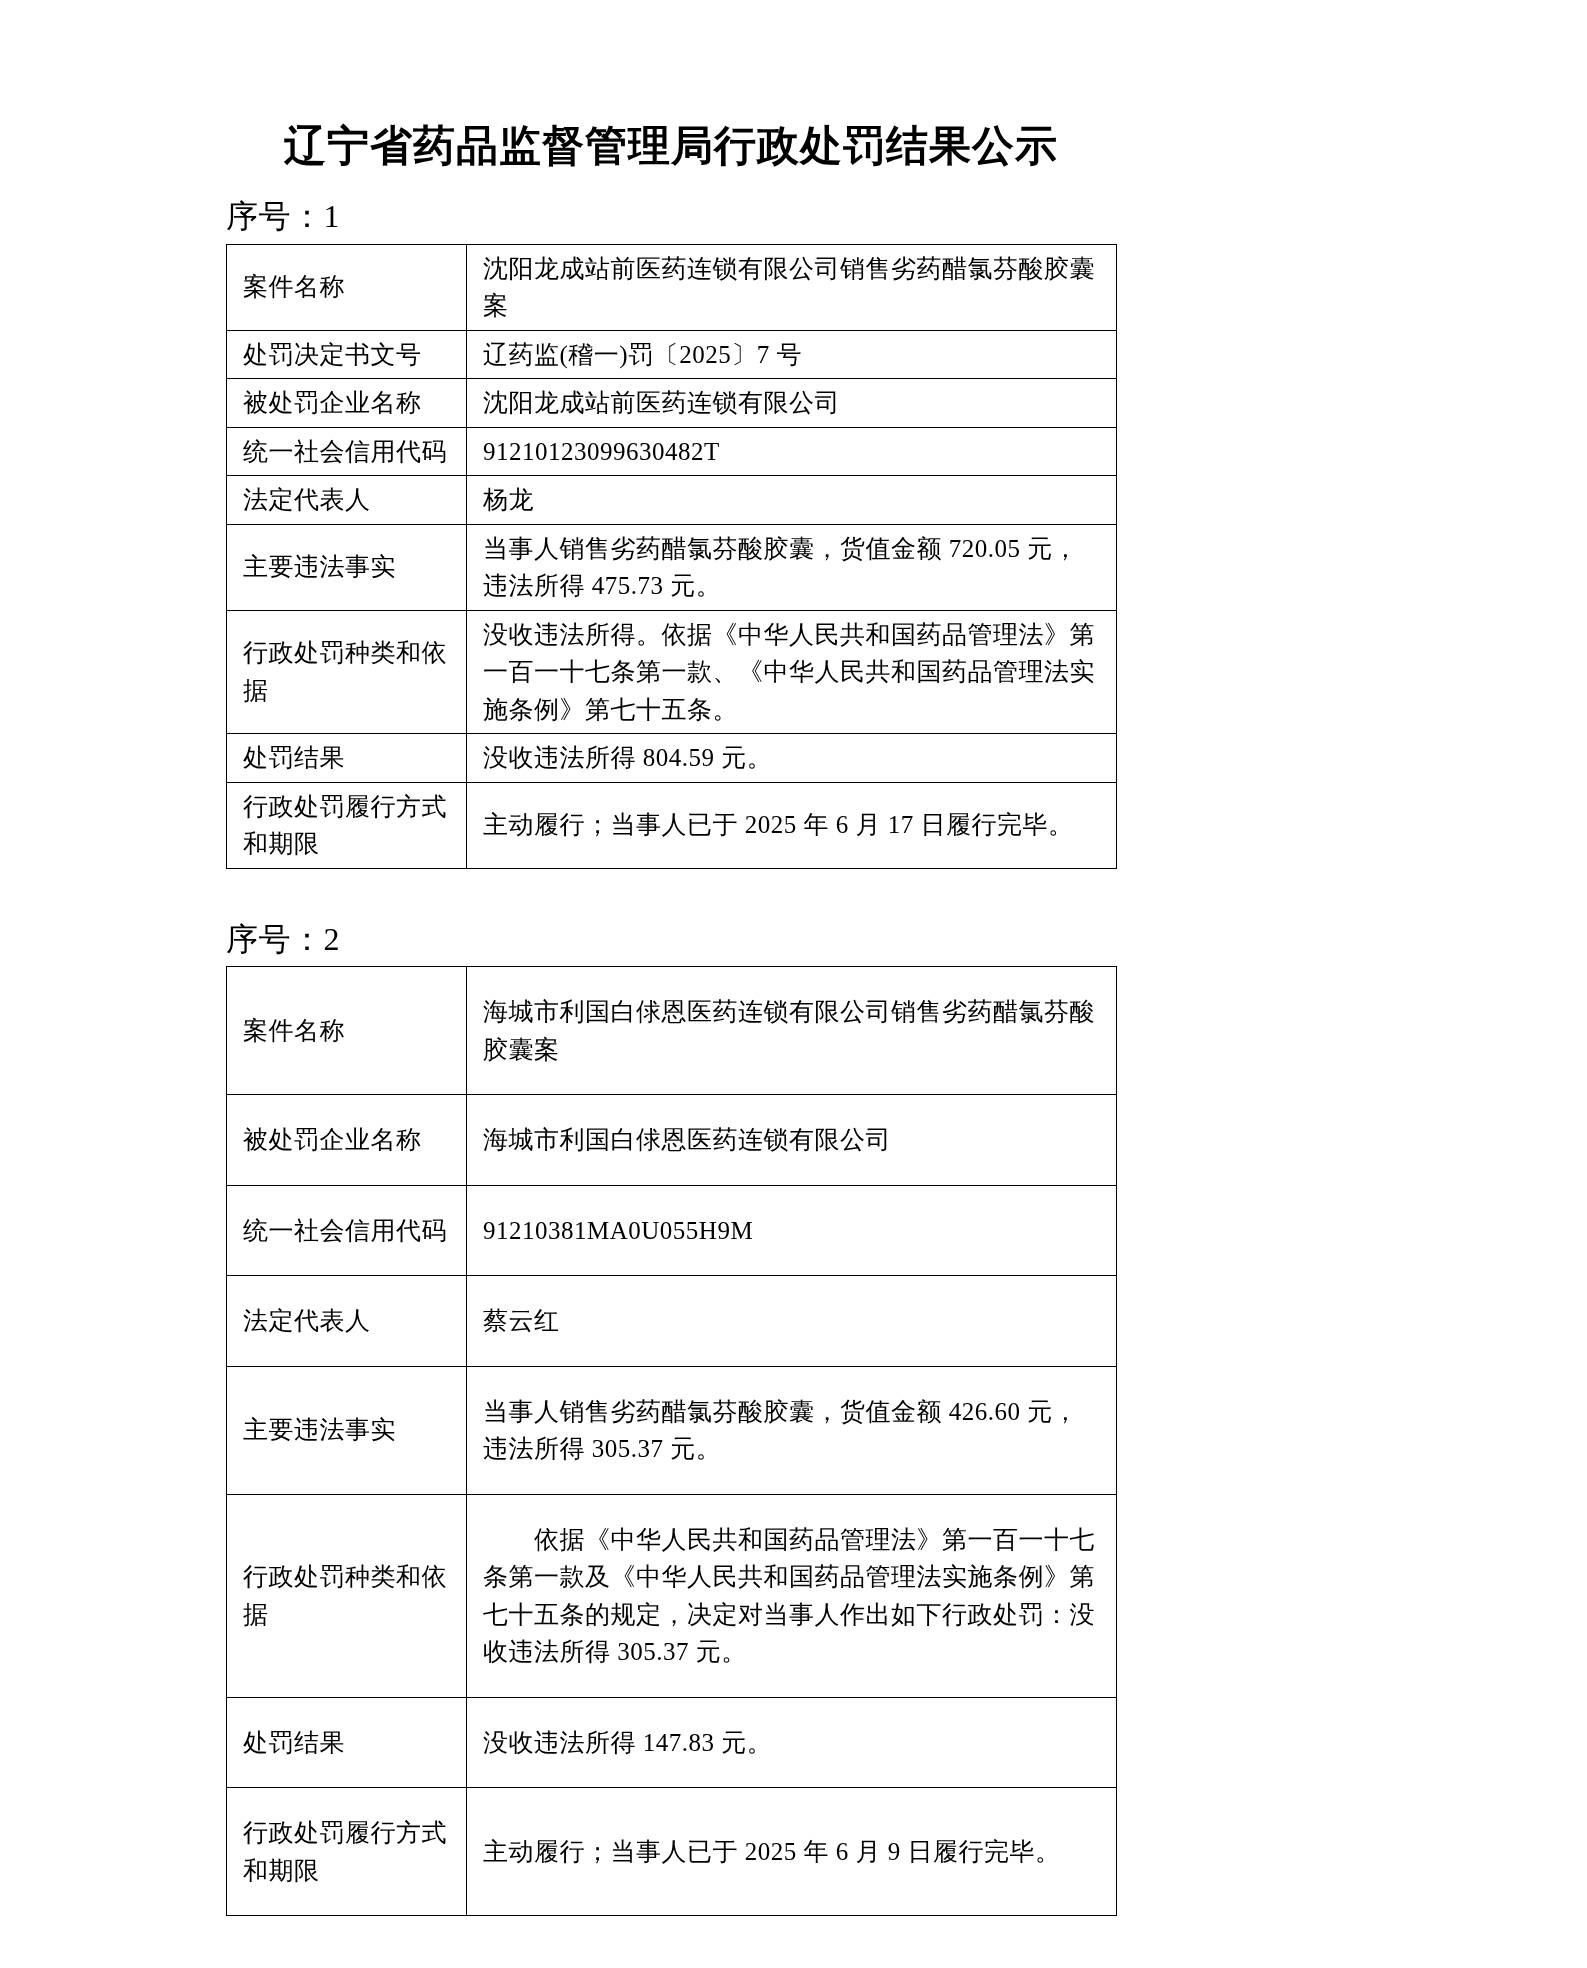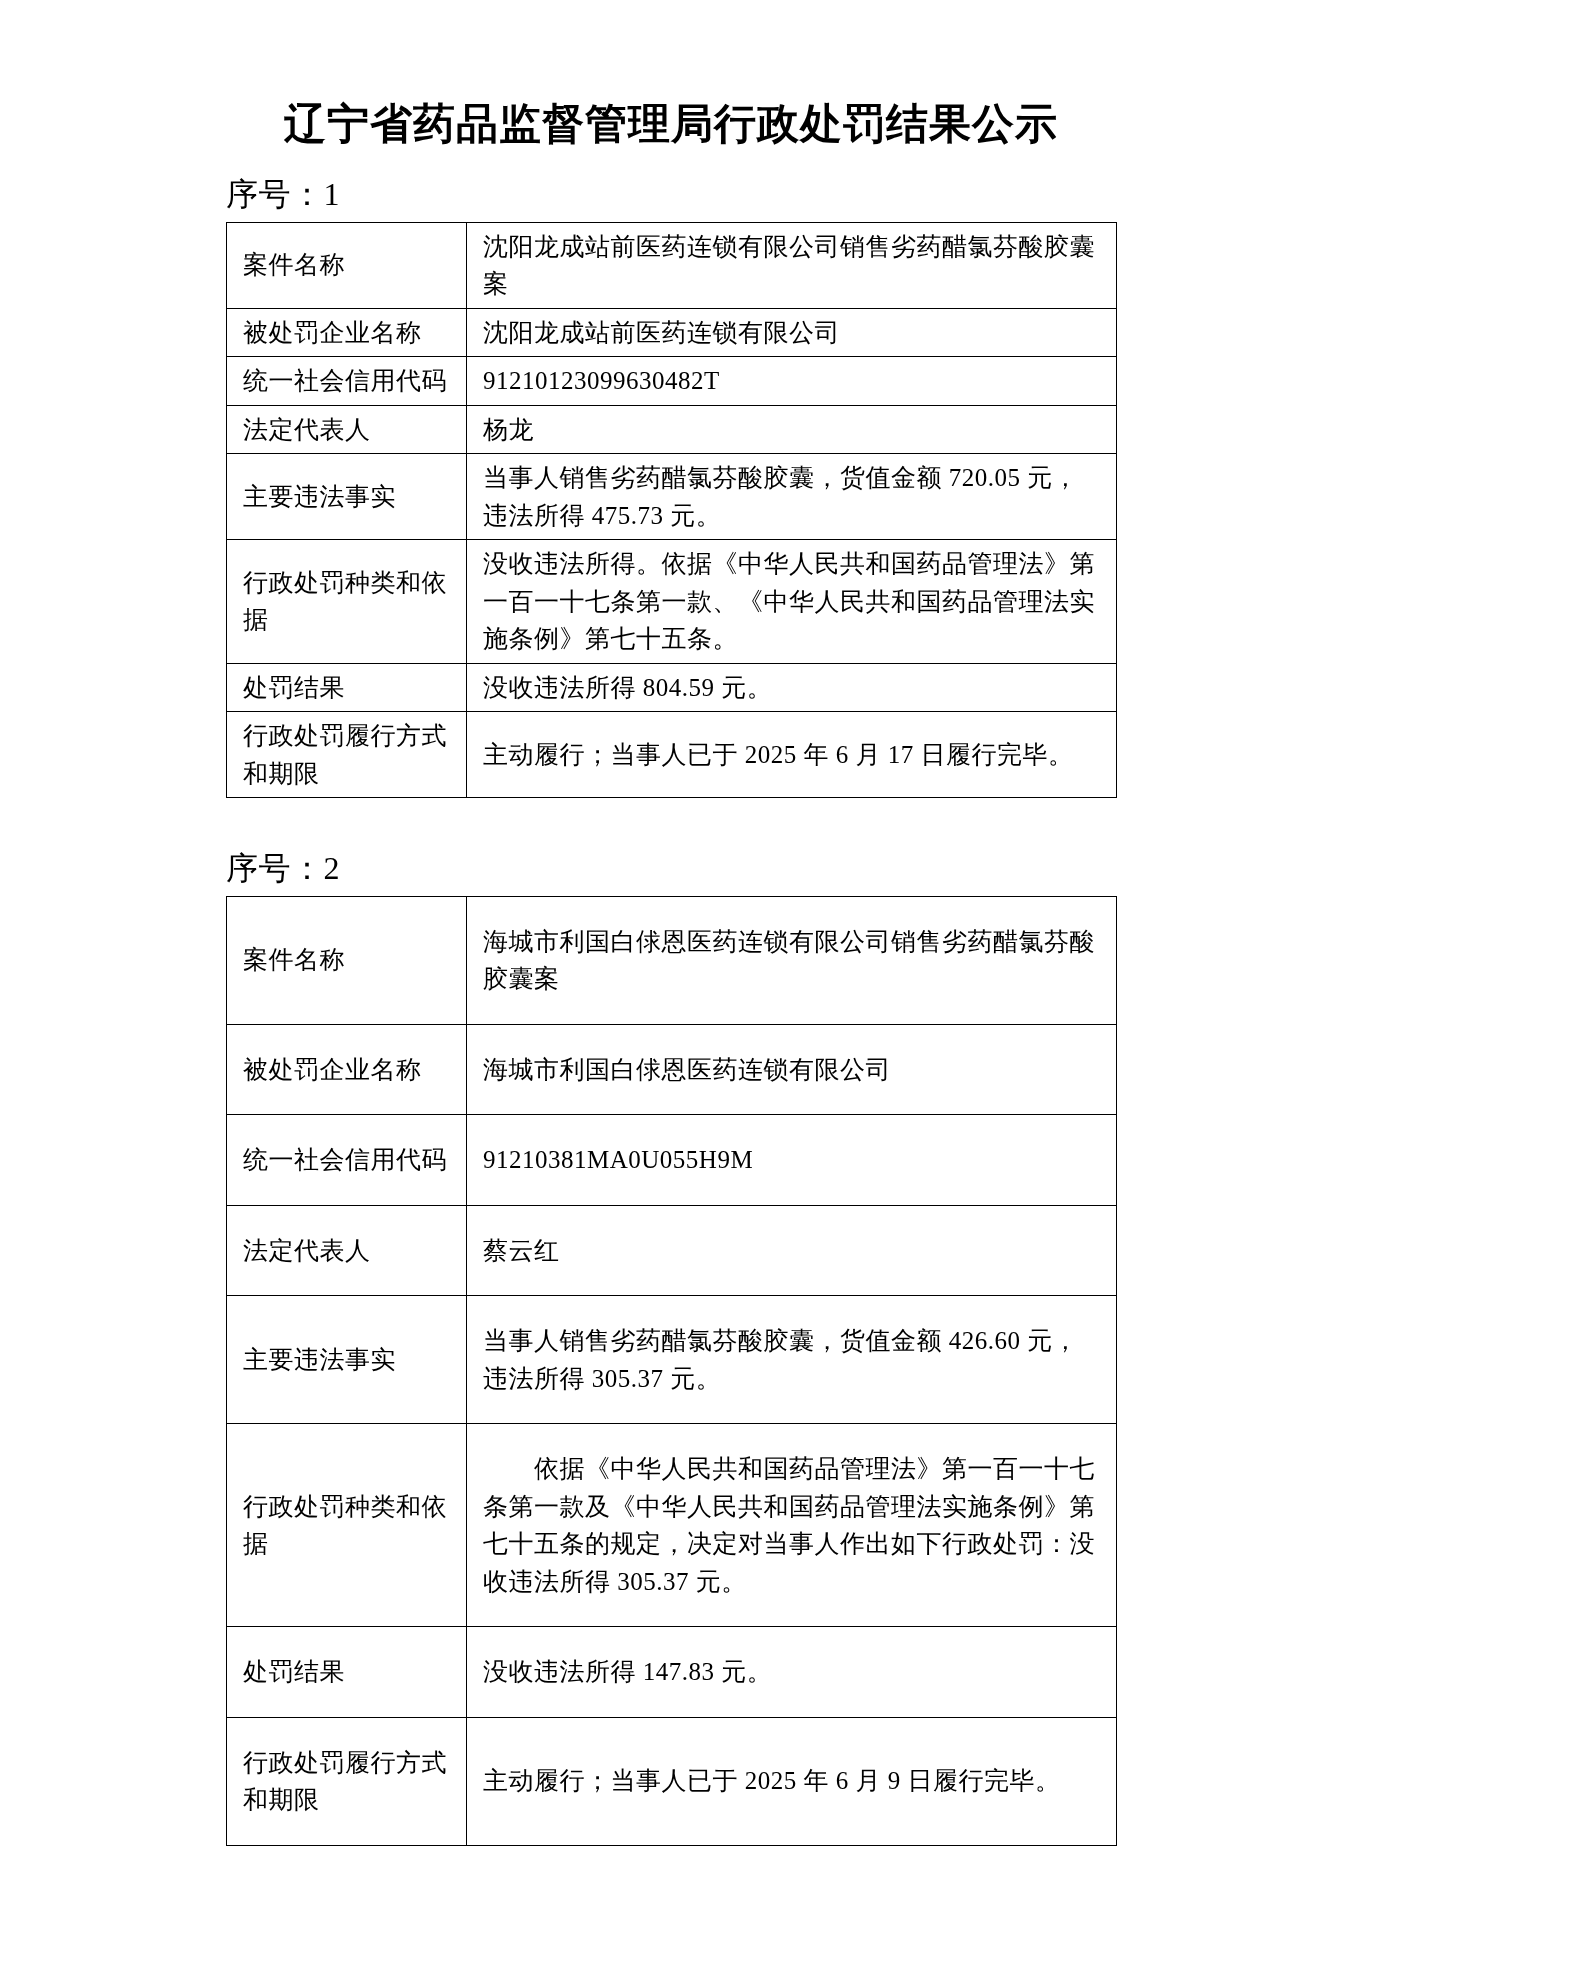--- a/index.html
+++ b/index.html
@@ -20,20 +20,21 @@
     width: 890px;
   }
   .doc-title {
     width: 100%;
     text-align: center;
     font-size: 42px;
     font-weight: bold;
     letter-spacing: 1px;
     margin-bottom: 22px;
     font-family: "Liberation Serif", "DejaVu Serif", serif;
+    margin-top: 22px;
   }
   .serial {
     font-size: 32px;
     line-height: 1.3;
     margin-bottom: 6px;
     letter-spacing: 0.5px;
   }
   table.tbl {
     border-collapse: collapse;
     width: 890px;
@@ -64,20 +65,24 @@
     <div class="serial">序号：1</div>
     <table class="tbl">
       <colgroup>
           <col class="c-label">
           <col class="c-value">
         </colgroup>
       <tbody>
         <tr>
           <td>案件名称</td>
           <td>沈阳龙成站前医药连锁有限公司销售劣药醋氯芬酸胶囊案</td>
+        </tr>
+        <tr>
+          <td>处罚决定书文号</td>
+          <td>辽药监(稽一)罚〔2025〕7 号</td>
         </tr>
         <tr>
           <td>被处罚企业名称</td>
           <td>沈阳龙成站前医药连锁有限公司</td>
         </tr>
         <tr>
           <td>统一社会信用代码</td>
           <td>91210123099630482T</td>
         </tr>
         <tr>

